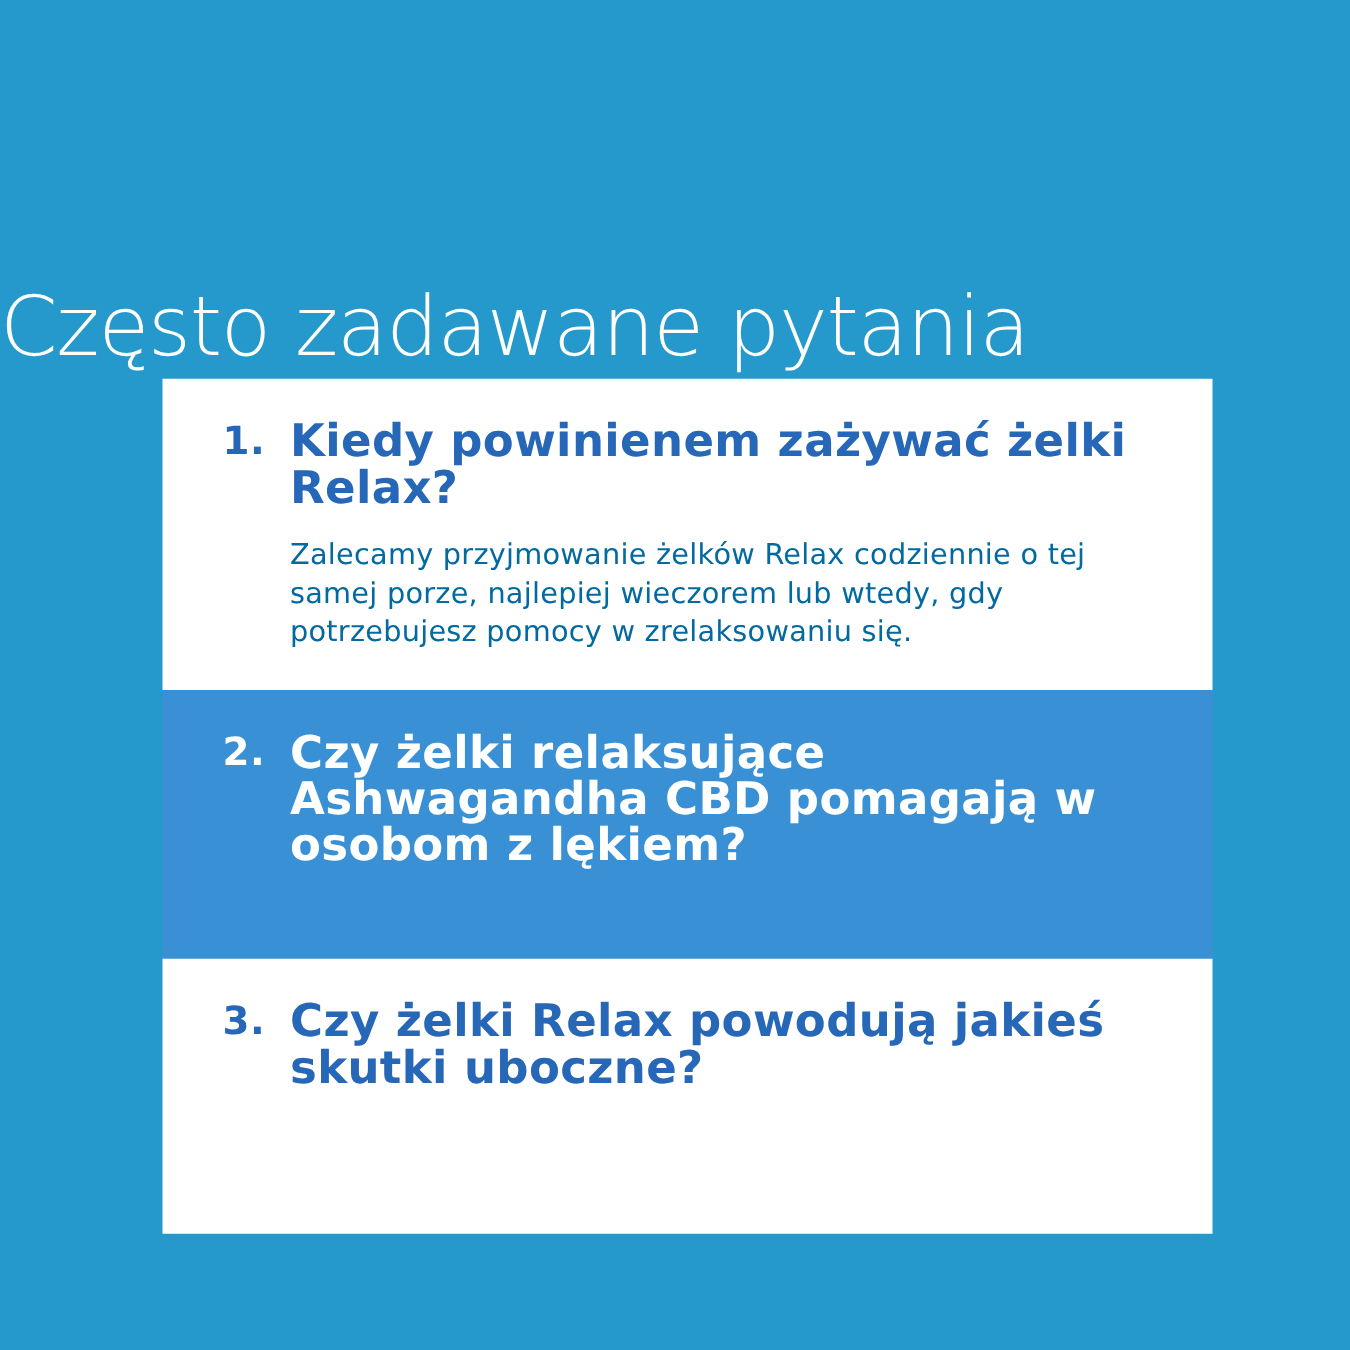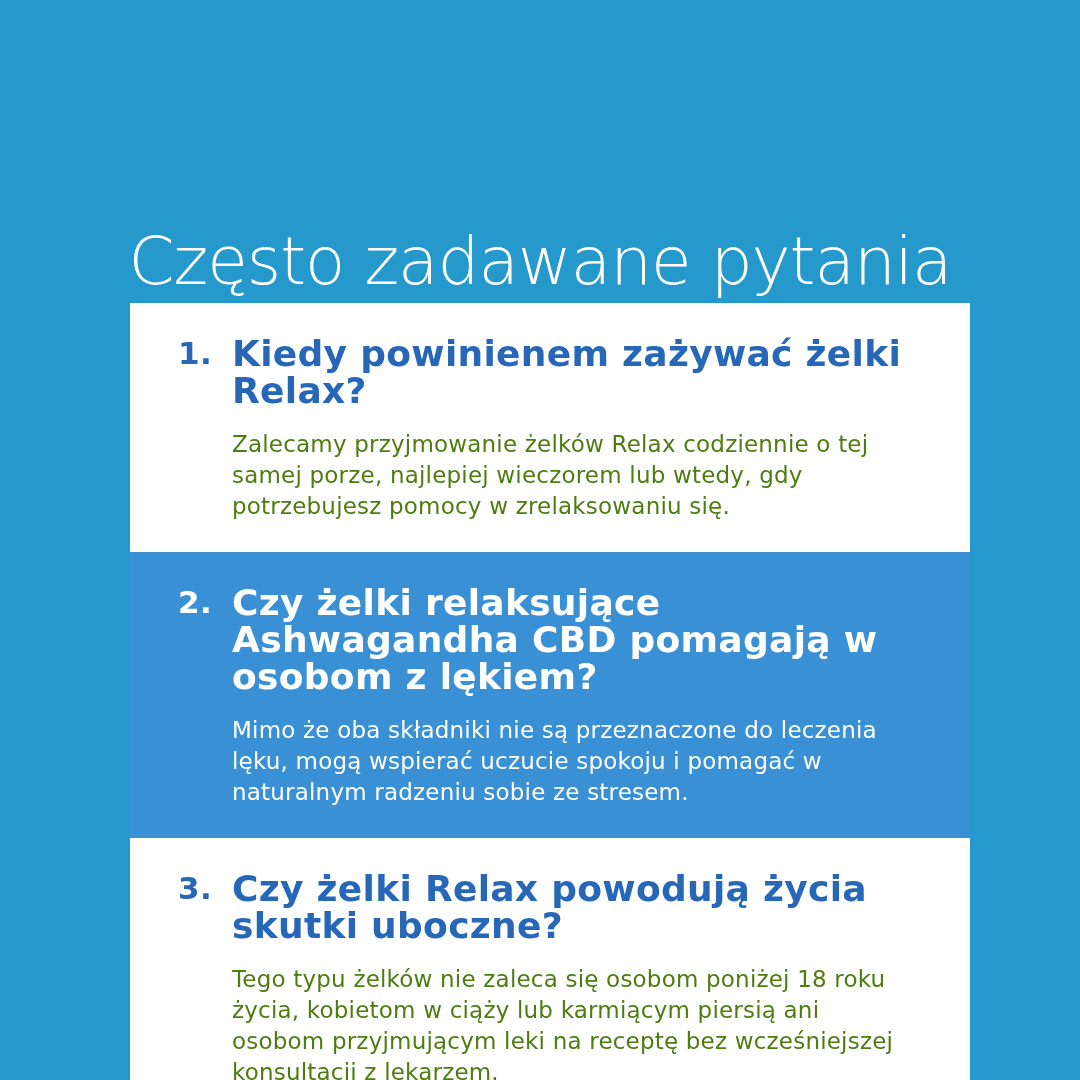--- a/index.html
+++ b/index.html
@@ -15,21 +15,21 @@
     height: 1080px;
     margin: 0 auto;
     background: #2599CB;
     overflow: hidden;
   }
   .page-title {
     position: absolute;
     top: 182px;
     left: 0;
     width: 100%;
-    text-align: center;
+    text-align: left;
     color: #FFFFFF;
     font-size: 66px;
     font-weight: 300;
     letter-spacing: -1px;
     line-height: 1.1;
   }
   .cards {
     position: absolute;
     left: 130px;
     top: 303px;
@@ -72,21 +72,21 @@
     margin: 20px 0 0 54px;
     font-size: 23px;
     line-height: 31px;
     letter-spacing: 0.2px;
   }
   .card.light .q-number,
   .card.light .q-title {
     color: #2667B8;
   }
   .card.light .answer {
-    color: #4d7c0f;
+    color: #0369a1;
   }
   .card.dark .q-number,
   .card.dark .q-title,
   .card.dark .answer {
     color: #FFFFFF;
   }
 </style>
 </head>
 <body>
 
@@ -102,25 +102,23 @@
         <h2 class="q-title">Kiedy powinienem zażywać żelki Relax?</h2>
       </div>
       <p class="answer">Zalecamy przyjmowanie żelków Relax codziennie o tej samej porze, najlepiej wieczorem lub wtedy, gdy potrzebujesz pomocy w zrelaksowaniu się.</p>
     </section>
 
     <section class="card dark card-2">
       <div class="q-row">
         <span class="q-number">2.</span>
         <h2 class="q-title">Czy żelki relaksujące Ashwagandha CBD pomagają w osobom z lękiem?</h2>
       </div>
-      <p class="answer">Mimo że oba składniki nie są przeznaczone do leczenia lęku, mogą wspierać uczucie spokoju i pomagać w naturalnym radzeniu sobie ze stresem.</p>
     </section>
 
     <section class="card light card-3">
       <div class="q-row">
         <span class="q-number">3.</span>
-        <h2 class="q-title">Czy żelki Relax powodują życia skutki uboczne?</h2>
+        <h2 class="q-title">Czy żelki Relax powodują jakieś skutki uboczne?</h2>
       </div>
-      <p class="answer">Tego typu żelków nie zaleca się osobom poniżej 18 roku życia, kobietom w ciąży lub karmiącym piersią ani osobom przyjmującym leki na receptę bez wcześniejszej konsultacji z lekarzem.</p>
     </section>
 
   </div>
 </div>
 
 </body></html>

